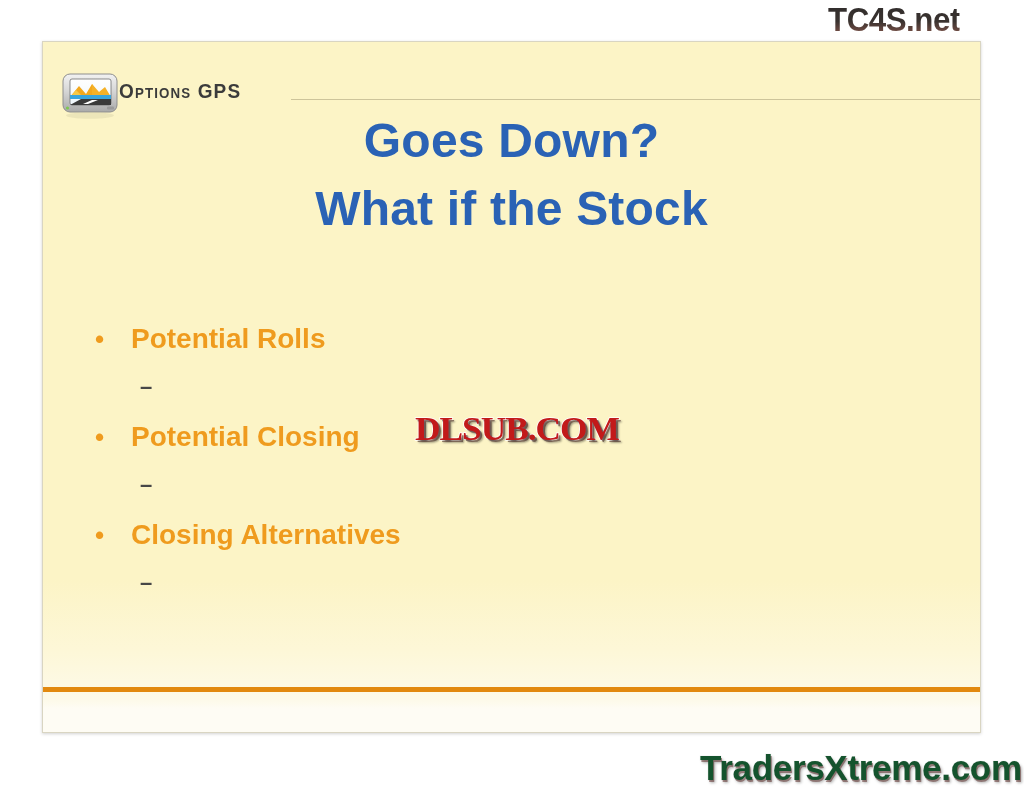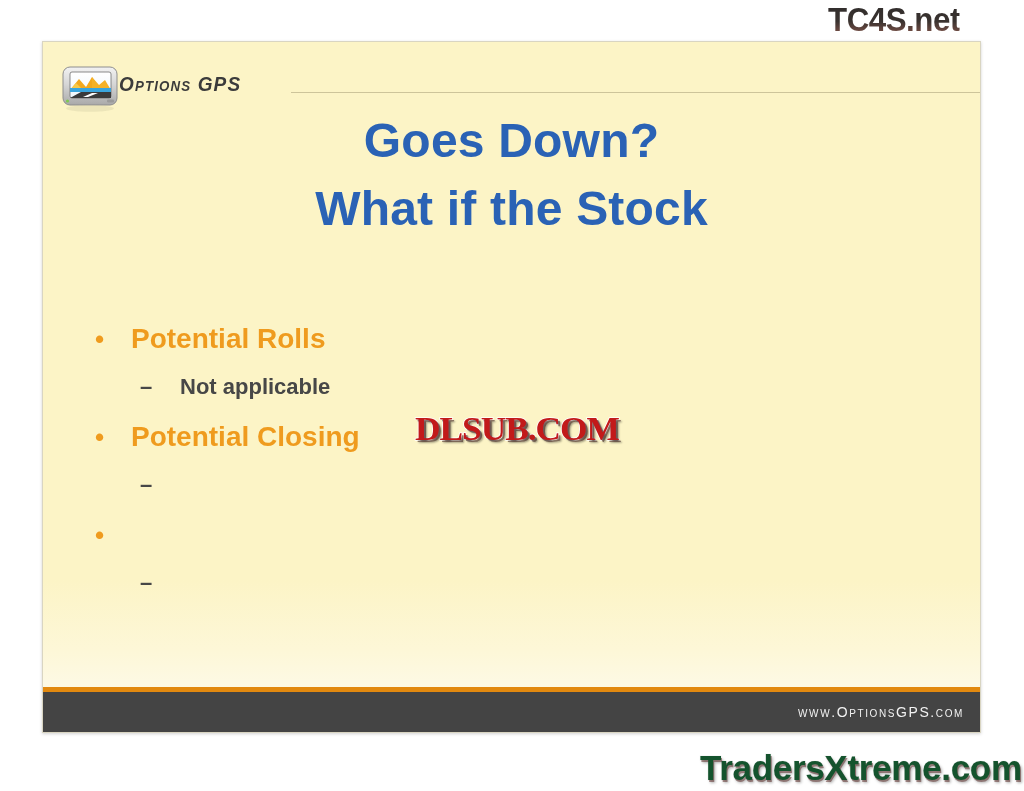--- a/index.html
+++ b/index.html
@@ -57,24 +57,23 @@
     border: 1px solid #d9d5c2;
     box-sizing: border-box;
     box-shadow: 0 1px 3px rgba(0,0,0,0.18);
     overflow: hidden;
   }
 
   
   #slide-header {
     position: absolute;
     left: 0;
-    top: 9px;
+    top: 16px;
     width: 100%;
     height: 62px;
-    font-style: italic;
   }
   #gps-logo-icon {
     position: absolute;
     left: 18px;
     top: 13px;
     width: 60px;
     height: 48px;
   }
   #brand-name {
     position: absolute;
@@ -280,47 +279,44 @@
 
   <div id="slide-body">
 
     <div class="bullet-group">
       <div class="bullet-l1">
         <span class="marker">•</span>
         <span class="btext">Potential Rolls</span>
       </div>
       <div class="bullet-l2">
         <span class="marker">–</span>
-        <span class="btext">Not applicable</span>
       </div>
     </div>
 
     <div class="bullet-group">
       <div class="bullet-l1">
         <span class="marker">•</span>
         <span class="btext">Potential Closing</span>
       </div>
       <div class="bullet-l2">
         <span class="marker">–</span>
       </div>
     </div>
 
     <div class="bullet-group">
       <div class="bullet-l1">
         <span class="marker">•</span>
+        <span class="btext">Closing Alternatives</span>
       </div>
       <div class="bullet-l2">
         <span class="marker">–</span>
       </div>
     </div>
 
   </div>
 
   <div id="dlsub-watermark">DLSUB.COM</div>
 
   <div id="slide-footer-rule"></div>
-  <div id="slide-footer">
-    <span id="footer-url">www.OptionsGPS.com</span>
-  </div>
 
 </div>
 
 <div id="traders-watermark">TradersXtreme.com</div>
 
 </body></html>

